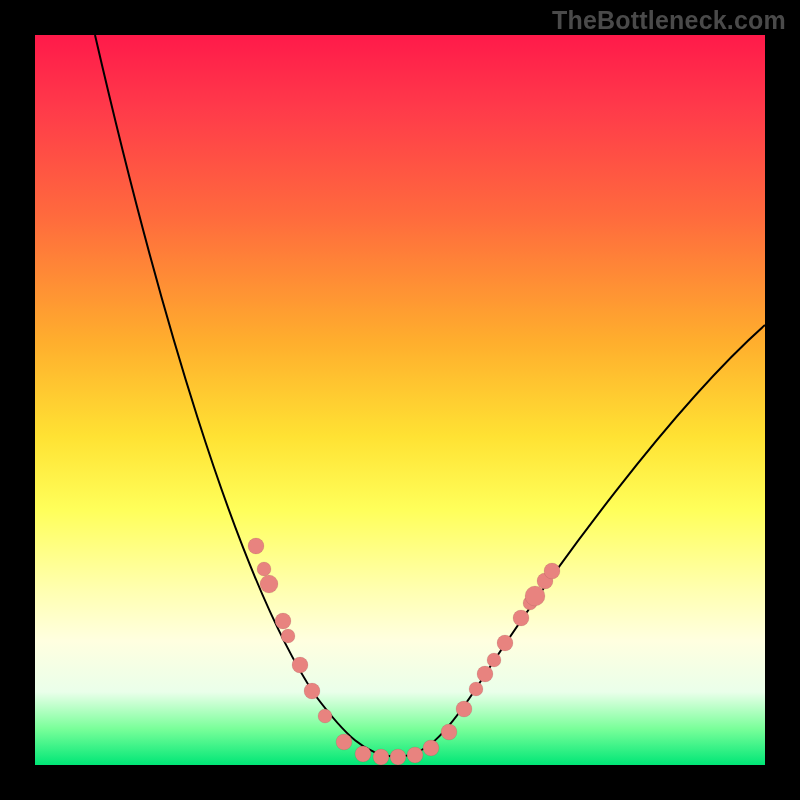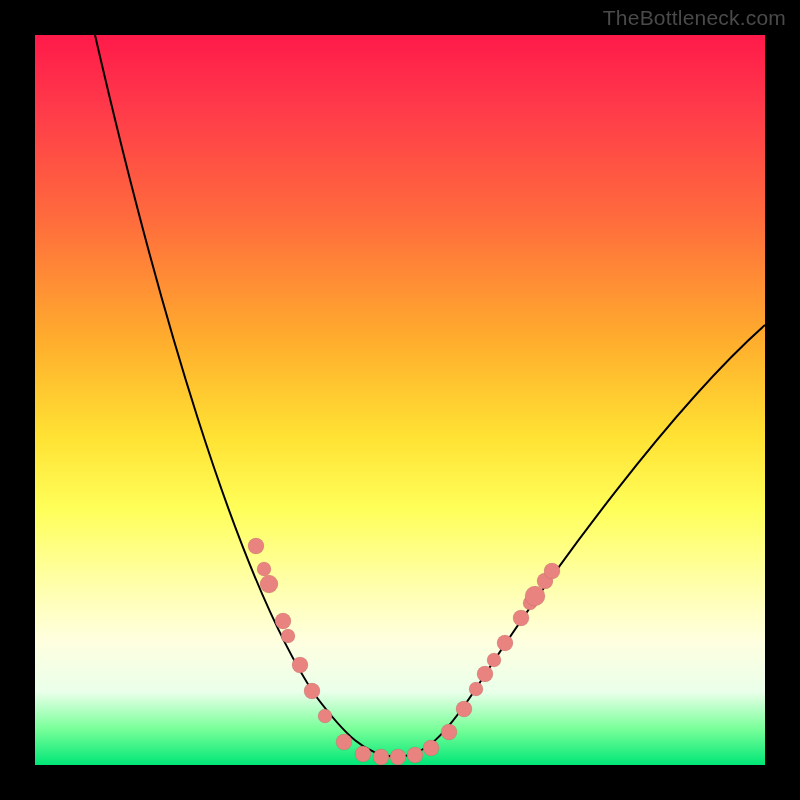--- a/index.html
+++ b/index.html
@@ -29,22 +29,22 @@
       #eaffea 90%,
       #7aff9a 95%,
       #00e676 100%
     );
   }
   .watermark {
     position: absolute;
     top: 6px;
     right: 14px;
     color: #4a4a4a;
-    font-size: 21px;
-    font-weight: 400;
+    font-size: 25px;
+    font-weight: 700;
     letter-spacing: 0.2px;
     z-index: 5;
   }
   svg.curve {
     position: absolute;
     left: 0; top: 0;
     width: 730px;
     height: 730px;
     z-index: 2;
   }

